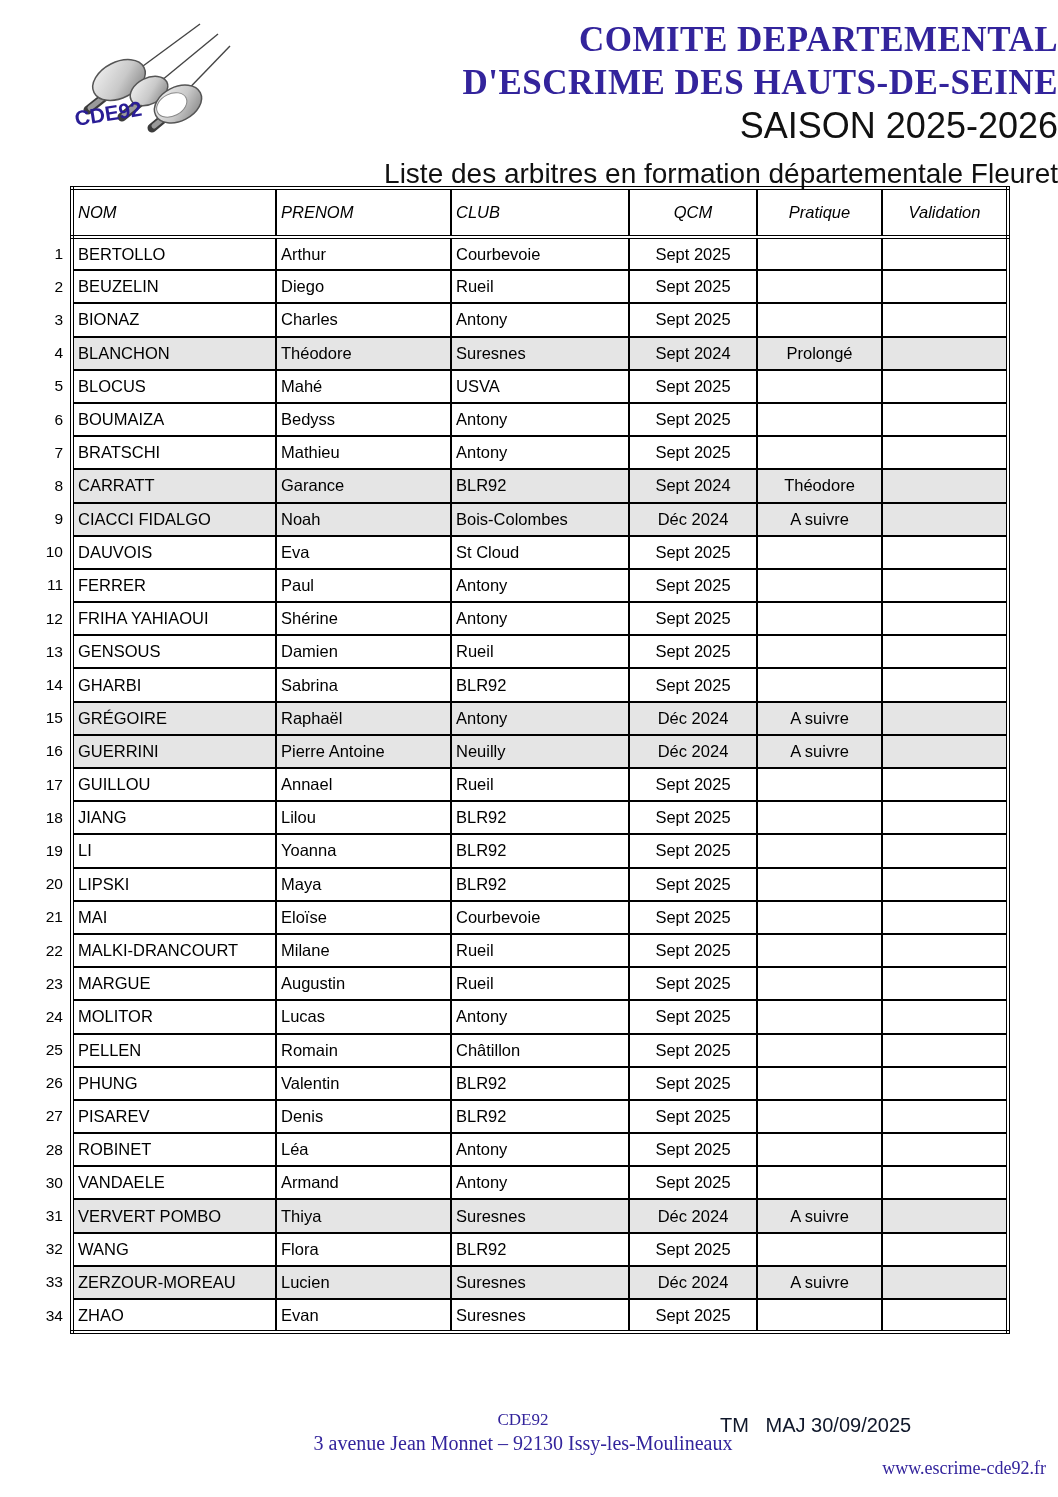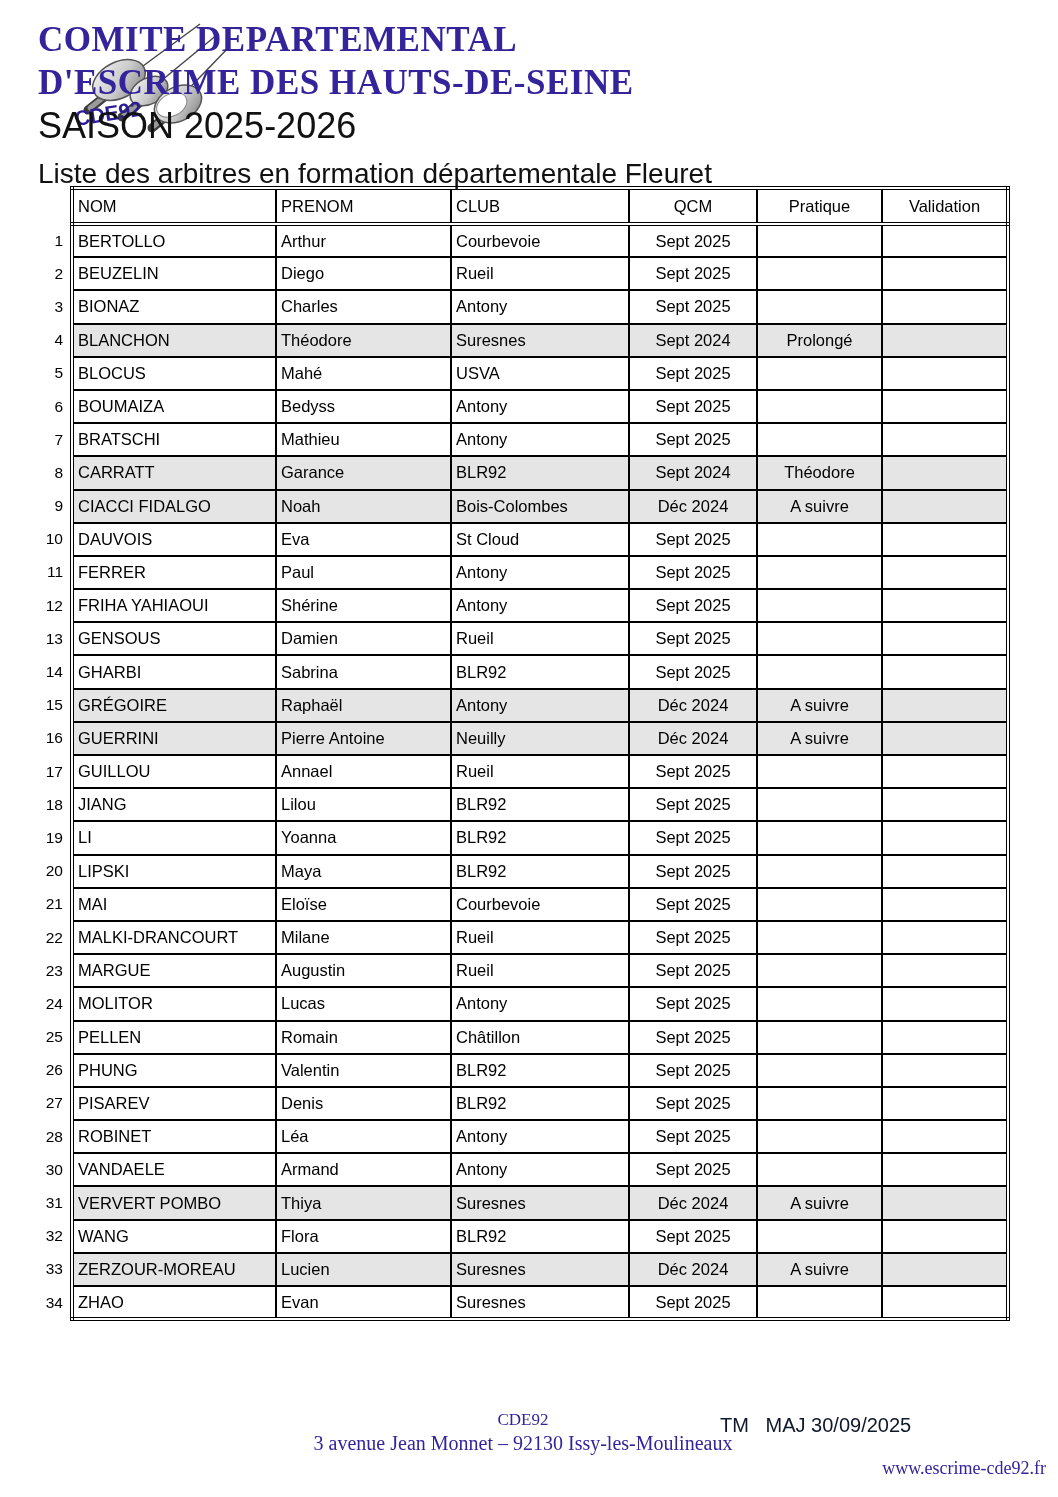--- a/index.html
+++ b/index.html
@@ -4,38 +4,39 @@
 <style>
   * { margin:0; padding:0; box-sizing:border-box; }
   html,body { background:#ffffff; }
   .page {
     position:relative; width:1058px; height:1497px; background:#ffffff;
     font-family:"Liberation Sans", sans-serif; overflow:hidden;
   }
 
   
   .logo { position:absolute; left:72px; top:14px; width:160px; height:128px; }
-  .titles { position:absolute; top:18px; left:0; width:1058px; text-align:left; padding-left:38px; }
+  .titles { position:absolute; top:18px; left:0; width:1058px; text-align:right; padding-left:38px; }
   .org-line {
     font-family:"Liberation Serif", serif; font-weight:bold;
     font-size:35px; line-height:43px; color:#33249c; letter-spacing:0.5px;
   }
   .season   { font-size:36px; line-height:32px; margin-top:6px;  color:#111; }
   .subtitle { font-size:28px; line-height:32px; margin-top:16px;  color:#111; }
 
   
   table.grid {
     border-collapse:collapse; table-layout:fixed;
     margin:14px 0 0 40px;
   }
   .grid th, .grid td { font-size:16.5px; overflow:hidden; white-space:nowrap; }
   .grid th {
-    font-weight:normal; height:36px;
+    font-weight:normal; height:49px;
     border:2px solid #000; border-top:4px double #000; border-bottom:4px double #000;
     background:#fff;
+    font-style:italic;
   }
   .grid td { height:33.2px; border:2px solid #000; background:#fff; }
   .grid .l { text-align:left; padding-left:4px; }
   .grid .c { text-align:center; }
   .grid .numcol {
     border:none; background:transparent; text-align:right;
     padding-right:7px; font-size:15.5px;
   }
   .grid .b-left  { border-left:4px double #000; }
   .grid .b-right { border-right:4px double #000; }

